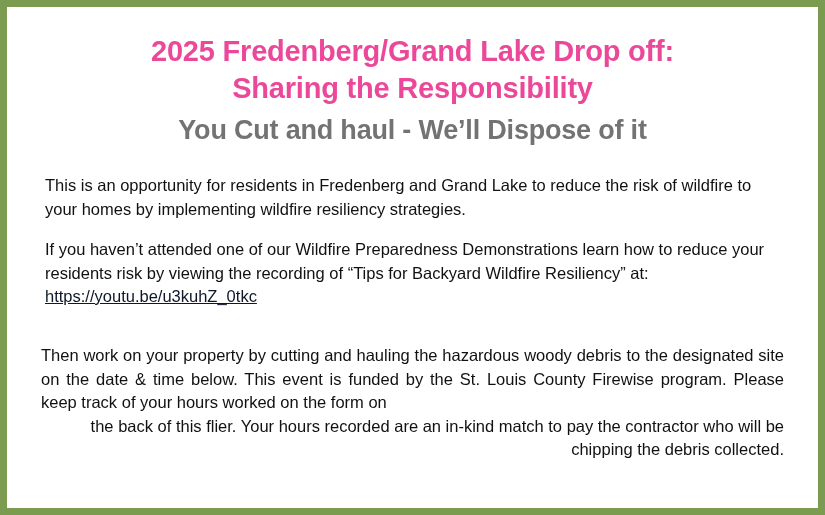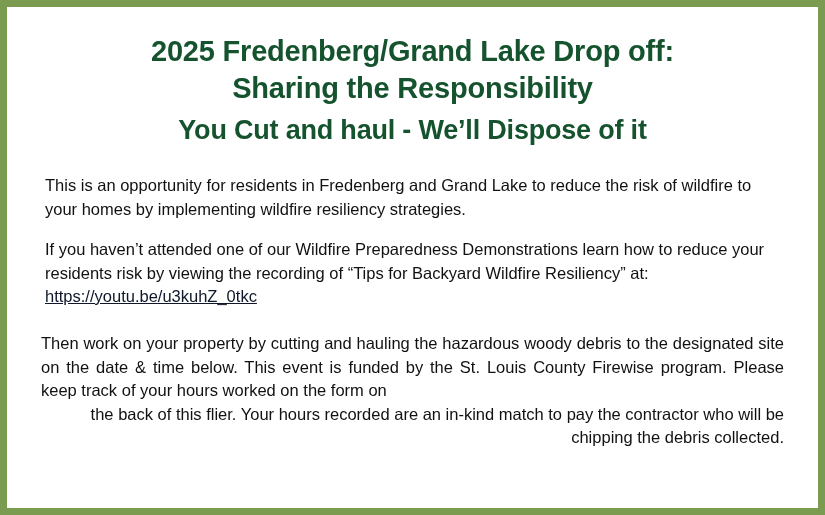--- a/index.html
+++ b/index.html
@@ -21,28 +21,28 @@
     background: #ffffff;
     padding: 16px 22px 0 22px;
   }
   .title-block {
     text-align: center;
     margin-top: 10px;
   }
   .title-line {
     font-size: 29px;
     font-weight: bold;
-    color: #14532d;
+    color: #ec4899;
     line-height: 1.28;
     letter-spacing: -0.2px;
   }
   .subtitle {
     font-size: 27px;
     font-weight: bold;
-    color: #14532d;
+    color: #737373;
     line-height: 1.3;
     margin-top: 6px;
     letter-spacing: -0.2px;
   }
   .body-block {
     margin-top: 26px;
     padding-left: 2px;
     padding-right: 6px;
   }
   .para {
@@ -51,21 +51,21 @@
     color: #111111;
     line-height: 1.42;
     margin: 0 0 17px 0;
   }
   .para.p1 { padding-left: 14px; padding-right: 8px; }
   .para.p2 { padding-left: 14px; padding-right: 4px; }
   .para.p3 {
     padding-left: 10px;
     padding-right: 6px;
     text-align: justify;
-    margin-top: 24px;
+    margin-top: 36px;
     margin-bottom: 0;
   }
   .para.p3 .tail {
     display: block;
     text-align: right;
   }
   .link {
     color: #0f172a;
     text-decoration: underline;
     cursor: pointer;

